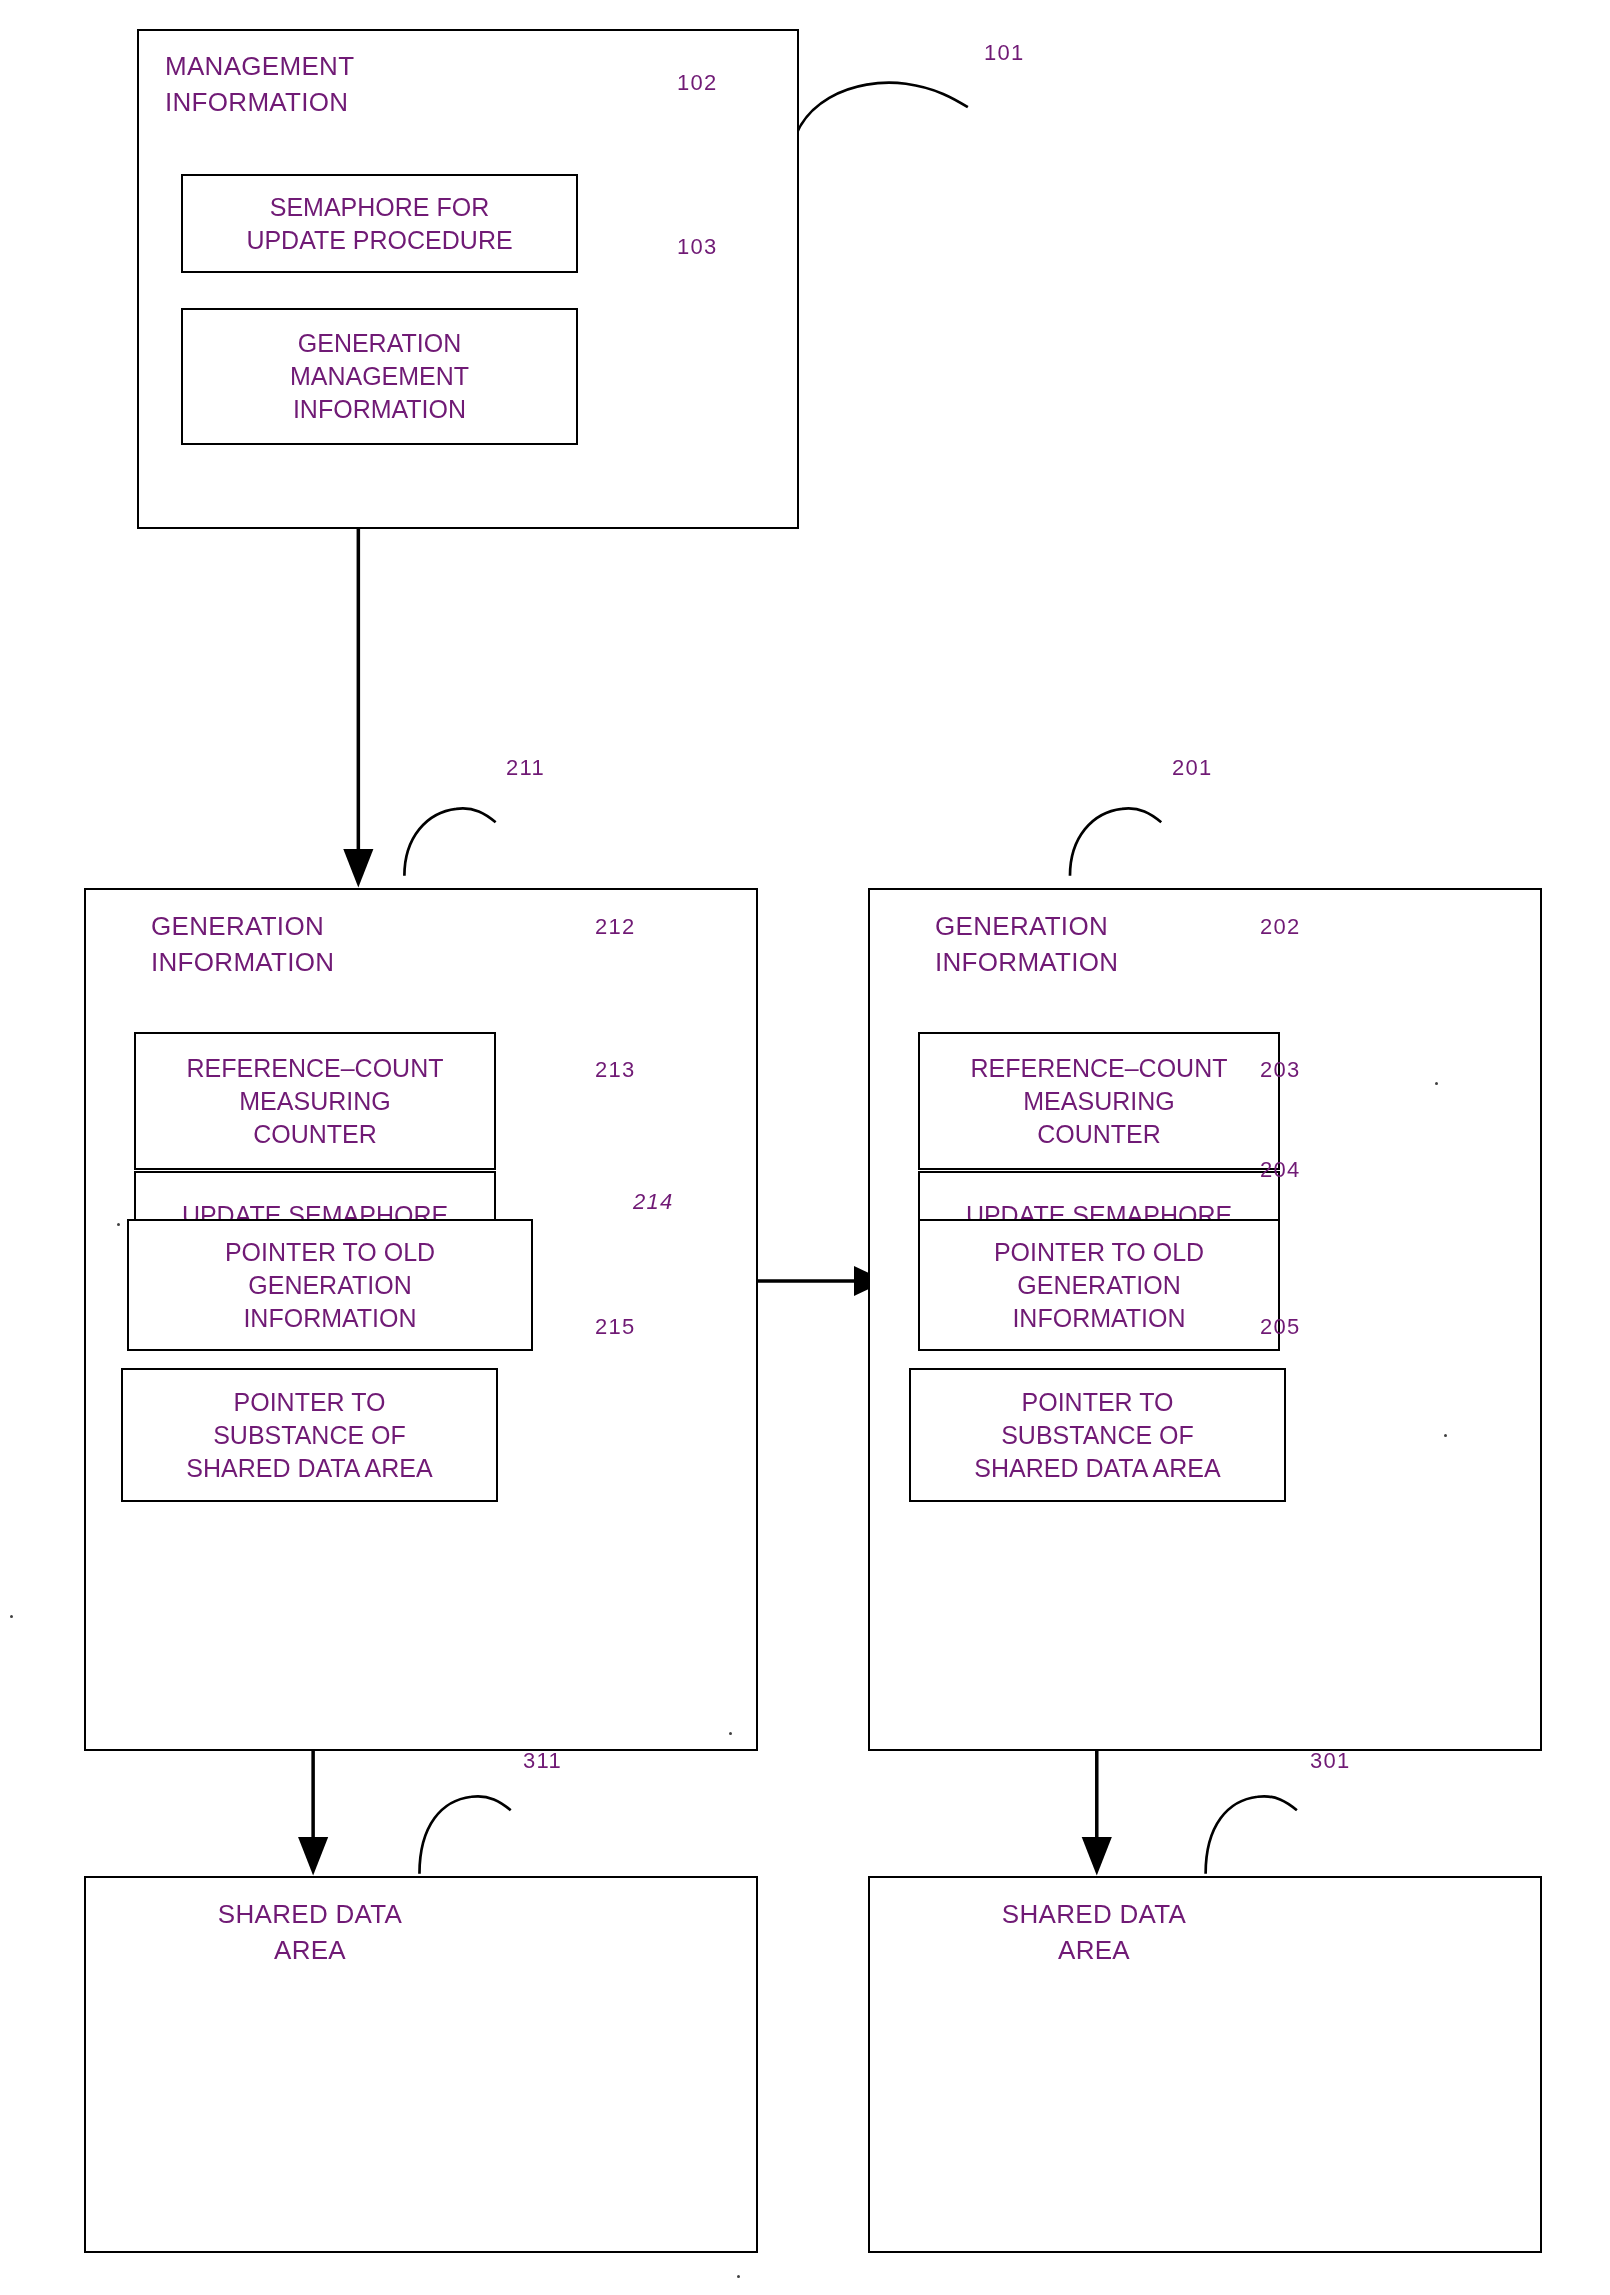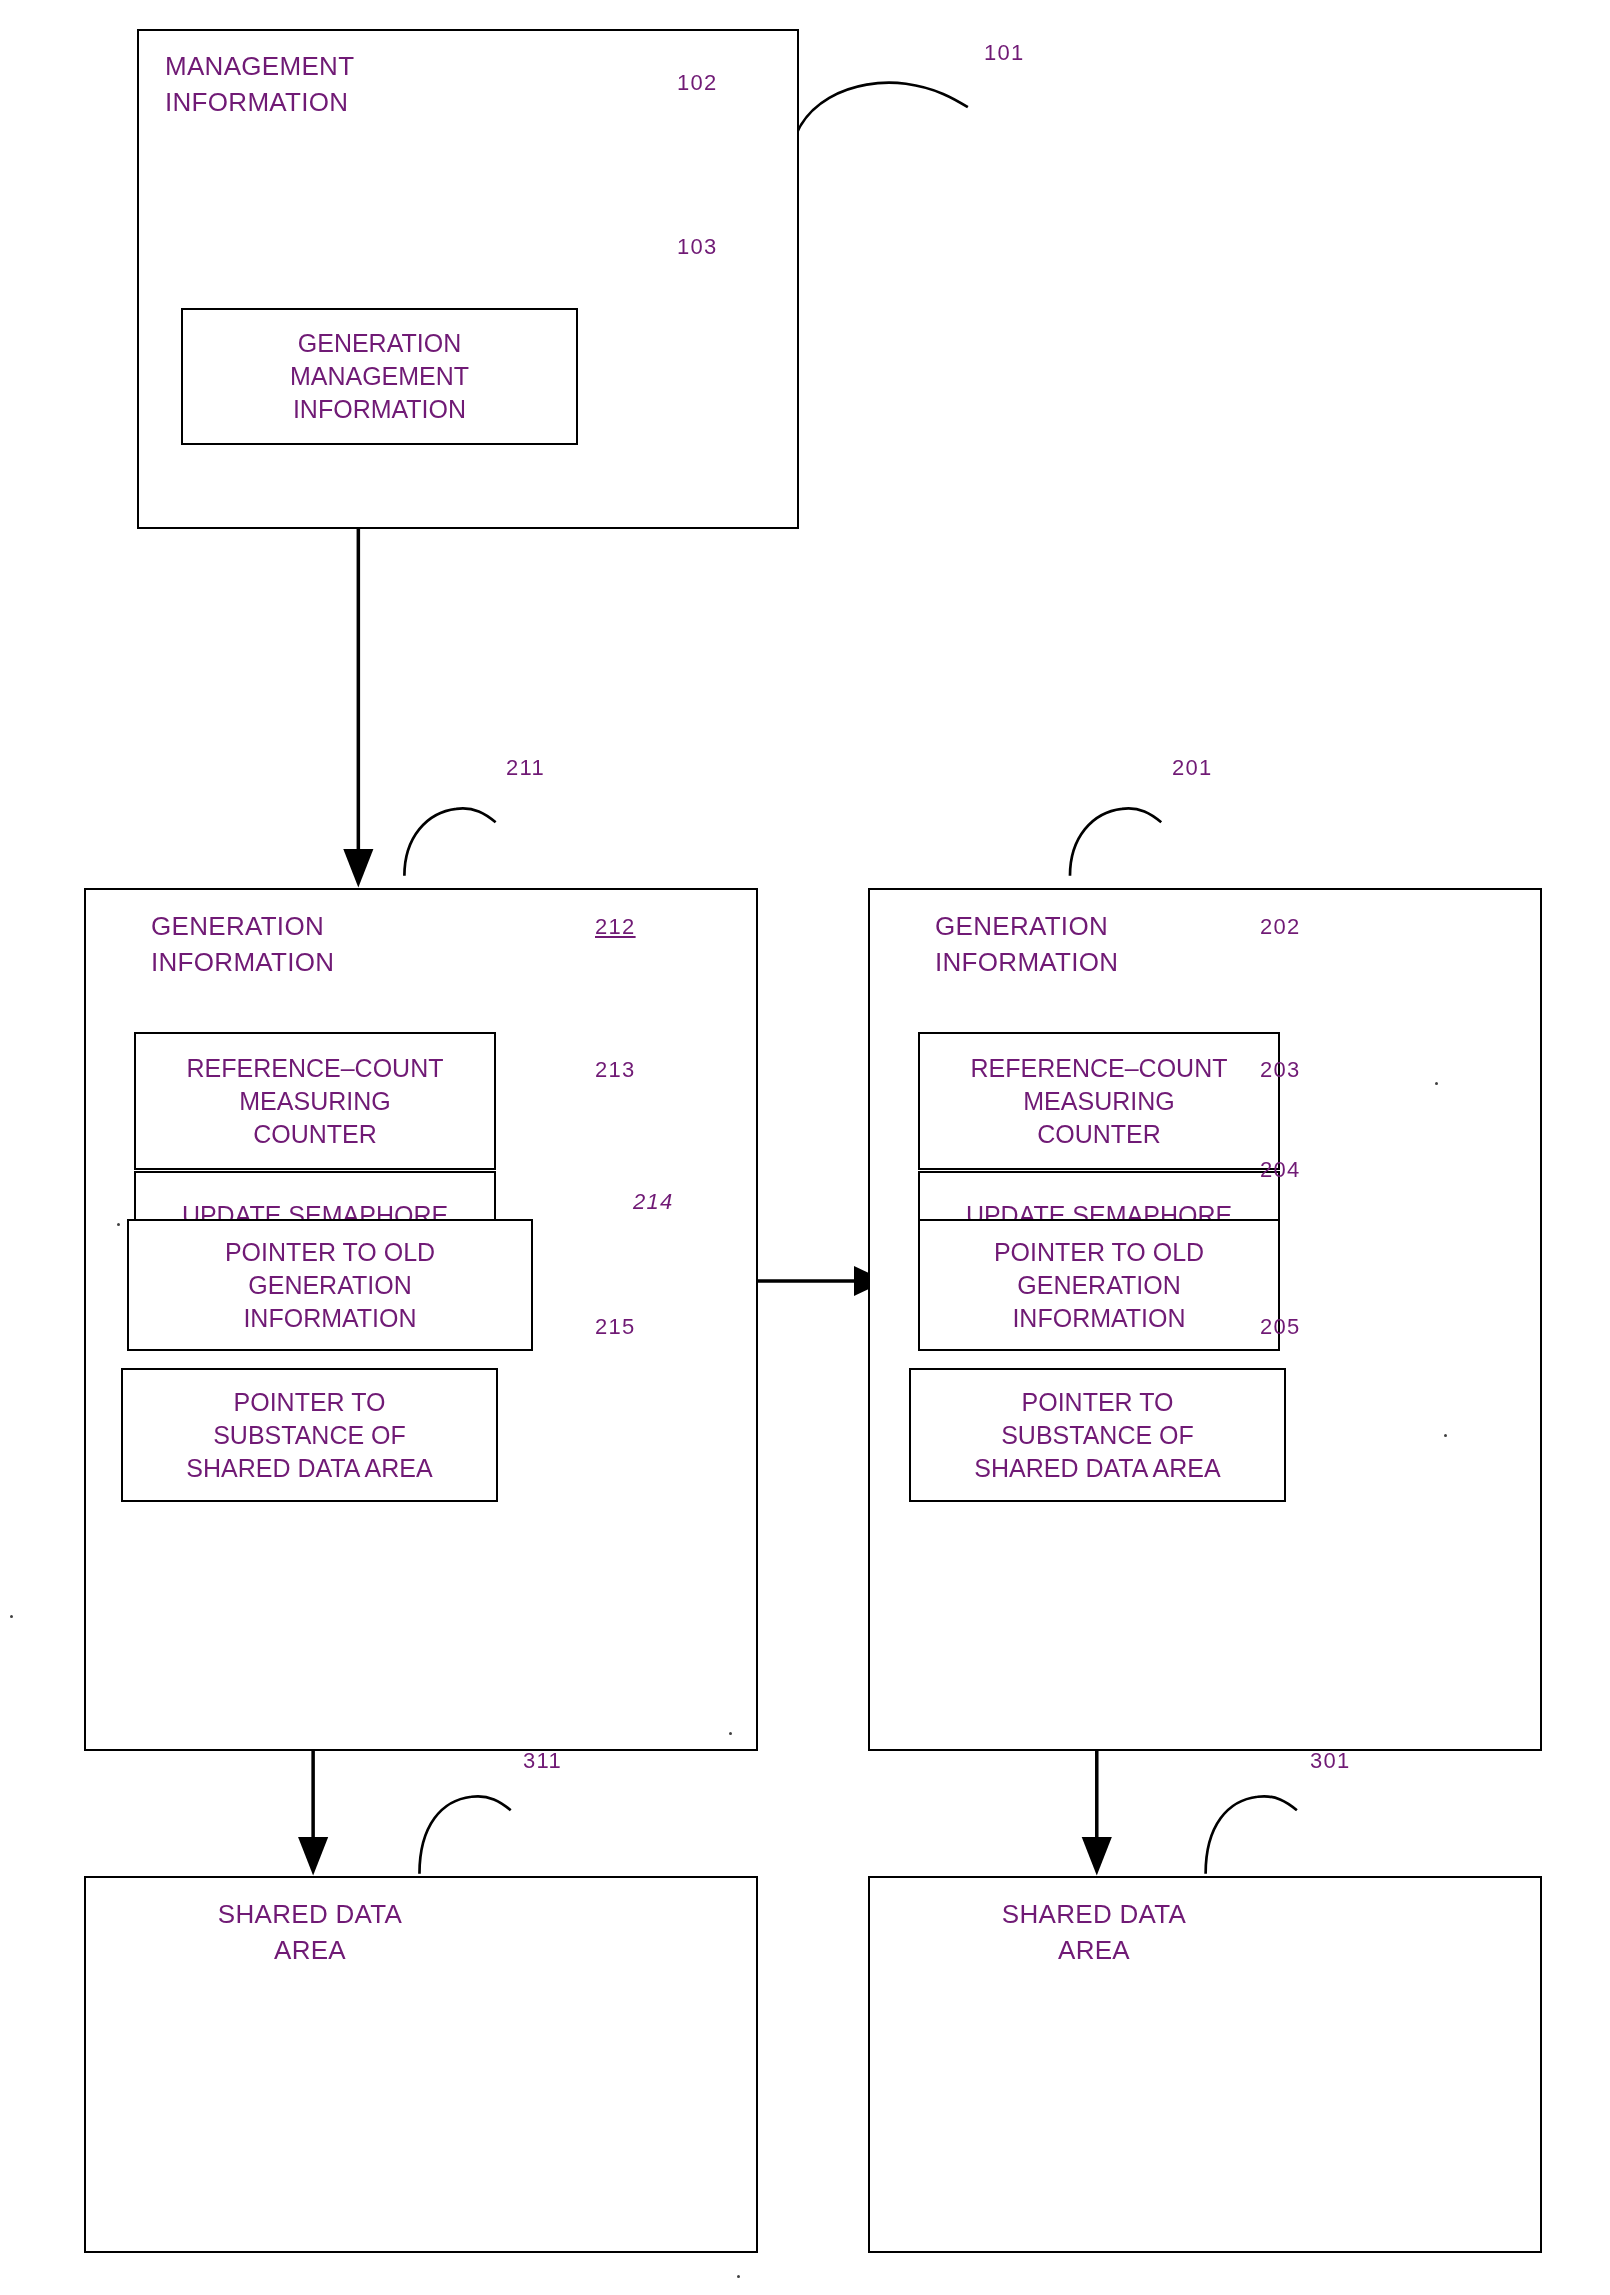--- a/index.html
+++ b/index.html
@@ -120,20 +120,24 @@
     <path class="lead" d="M501,2238 C501,2180 528,2150 563,2146 C584,2143 598,2152 610,2162"></path>
 
     <path class="lead" d="M1440,2238 C1440,2180 1467,2150 1502,2146 C1523,2143 1537,2152 1549,2162"></path>
   </svg>
 
   <div class="obox" style="left:137px; top:29px; width:662px; height:500px;">
   </div>
   <div class="btitle t-title" style="left:165px; top:49px; width:469px;">MANAGEMENT
 INFORMATION</div>
 
+  <div class="ibox t-field" style="left:181px; top:174px; width:397px; height:99px;">
+    <span style="white-space:pre-line;">SEMAPHORE FOR
+UPDATE PROCEDURE</span>
+  </div>
 
   <div class="ibox t-field" style="left:181px; top:308px; width:397px; height:137px;">
     <span style="white-space:pre-line;">GENERATION
 MANAGEMENT
 INFORMATION</span>
   </div>
 
   <span class="refnum" style="left:984px; top:42px;">101</span>
   <span class="refnum" style="left:677px; top:72px;">102</span>
   <span class="refnum" style="left:677px; top:236px;">103</span>
@@ -159,21 +163,21 @@
 INFORMATION</span>
   </div>
 
   <div class="ibox t-field" style="left:121px; top:1368px; width:377px; height:134px;">
     <span style="white-space:pre-line;">POINTER TO
 SUBSTANCE OF
 SHARED DATA AREA</span>
   </div>
 
   <span class="refnum" style="left:506px; top:757px;">211</span>
-  <span class="refnum" style="left:595px; top:916px;text-decoration:underline;">212</span>
+  <span class="refnum" style="left:595px; top:916px;">212</span>
   <span class="refnum" style="left:595px; top:1059px;">213</span>
   <span class="refnum" style="left:633px; top:1191px;font-style:italic;">214</span>
   <span class="refnum" style="left:595px; top:1316px;">215</span>
 
   <div class="obox" style="left:868px; top:888px; width:674px; height:863px;">
   </div>
   <div class="btitle t-title" style="left:935px; top:909px; width:435px;">GENERATION
 INFORMATION</div>
 
   <div class="ibox t-field" style="left:918px; top:1032px; width:362px; height:138px;">

